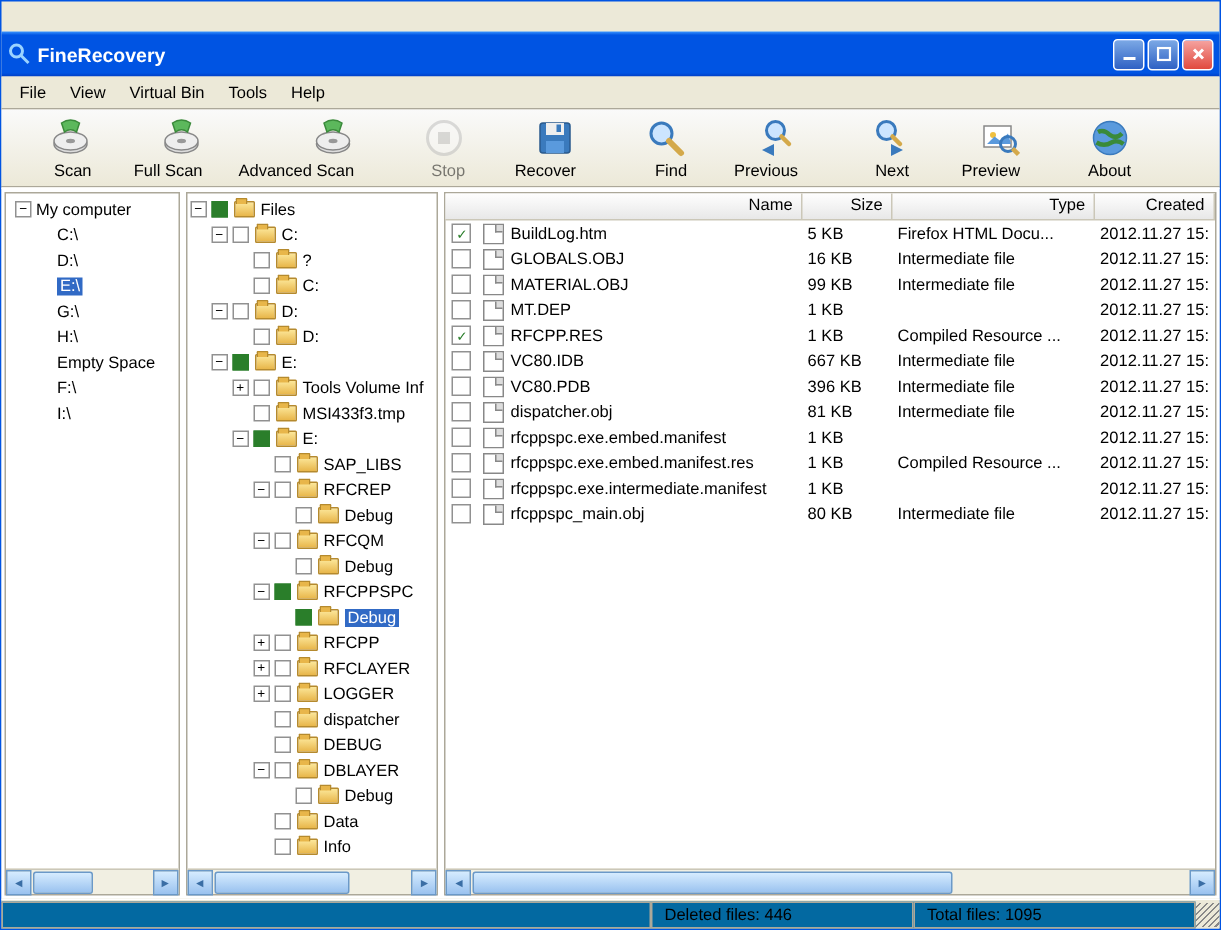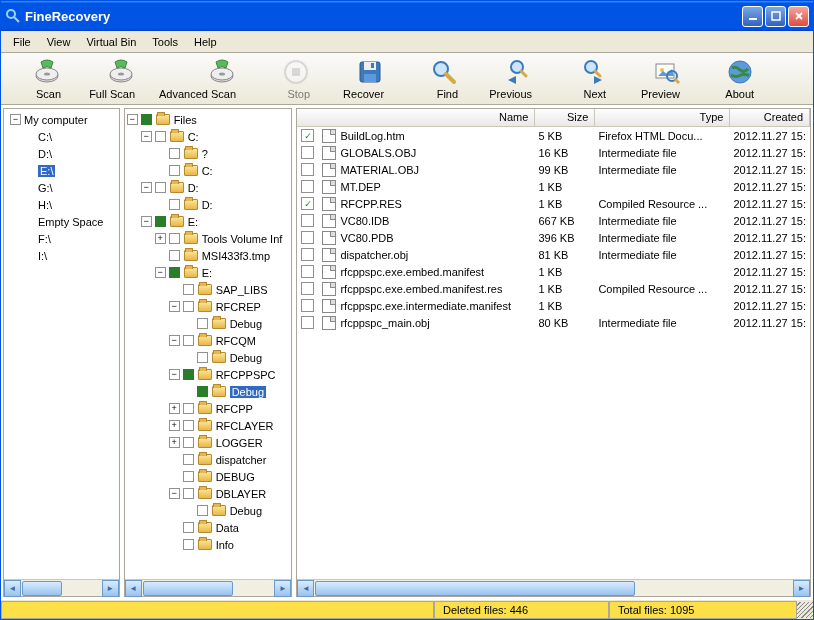--- a/index.html
+++ b/index.html
@@ -1,18 +1,18 @@
 <!DOCTYPE html>
 <html><head>
 <meta charset="utf-8">
 <style>
 * { box-sizing: border-box; margin: 0; padding: 0; }
 body { font-family: Tahoma, sans-serif; font-size: 11px; background: #ece9d8; overflow: hidden; }
 .window { width: 814px; height: 620px; background: #ece9d8; display: flex; flex-direction: column; border: 1px solid #0054e3; }
-.titlebar { height: 30px; background: linear-gradient(to bottom, #3a95ff 0%, #0054e3 8%, #0054e3 92%, #003ec5 100%); display: flex; align-items: center; padding: 0 4px; color: white; font-weight: bold; font-size: 13px; }
+.titlebar { height: 30px; background: linear-gradient(to bottom, #3a95ff 0%, #0054e3 8%, #0054e3 92%, #003ec5 100%); display: flex; align-items: center; padding: 0 4px; color: white; font-weight: bold; font-size: 13px; margin-top: 20px; }
 .titlebar-icon { width: 16px; height: 16px; margin-right: 4px; display: inline-flex; align-items: center; justify-content: center; }
 .titlebar-text { flex: 1; }
 .titlebar-buttons { display: flex; gap: 2px; }
 .tbtn { width: 21px; height: 21px; border: 1px solid white; border-radius: 3px; display: flex; align-items: center; justify-content: center; font-weight: bold; color: white; cursor: pointer; }
 .tbtn.min, .tbtn.max { background: linear-gradient(to bottom, #7ba8e5, #2f61c4); }
 .tbtn.close { background: linear-gradient(to bottom, #f5a3a0, #e14a3e); }
 
 .menubar { height: 22px; background: #ece9d8; display: flex; align-items: center; padding: 0 4px; border-bottom: 1px solid #aca899; }
 .menu-item { padding: 2px 8px; cursor: pointer; }
 
@@ -47,21 +47,21 @@
 .list-cell { padding: 0 4px; white-space: nowrap; overflow: hidden; text-overflow: ellipsis; }
 .list-check { width: 13px; height: 13px; border: 1px solid #919191; margin: 0 4px; display: inline-flex; align-items: center; justify-content: center; font-size: 9px; color: #2a7e2a; flex-shrink: 0; }
 .file-icon { width: 14px; height: 14px; background: white; border: 1px solid #888; margin-right: 4px; flex-shrink: 0; position: relative; }
 .file-icon::after { content: ''; position: absolute; top: 0; right: 0; width: 4px; height: 4px; background: #ddd; border-left: 1px solid #888; border-bottom: 1px solid #888; }
 
 .hscroll { height: 17px; background: #f1efe2; display: flex; align-items: center; border-top: 1px solid #cbc7b8; }
 .hscroll-btn { width: 17px; height: 17px; background: linear-gradient(to bottom, #d6ecff, #9ac2ef); border: 1px solid #6b99c8; display: flex; align-items: center; justify-content: center; font-size: 8px; cursor: pointer; color: #3a6ea5; }
 .hscroll-thumb { height: 15px; background: linear-gradient(to bottom, #d6ecff, #9ac2ef); border: 1px solid #6b99c8; margin: 0 1px; border-radius: 2px; }
 
 .statusbar { height: 20px; background: #ece9d8; border-top: 1px solid #fff; display: flex; align-items: center; }
-.status-cell { padding: 0 8px; border: 1px solid #aca899; height: 18px; display: flex; align-items: center; background: #fde047; }
+.status-cell { padding: 0 8px; border: 1px solid #aca899; height: 18px; display: flex; align-items: center; background: #0369a1; }
 .resize-grip { width: 16px; height: 16px; margin-left: auto; background: repeating-linear-gradient(135deg, transparent, transparent 2px, #888 2px, #888 3px); }
 
 .col-name { width: 238px; flex-shrink: 0; }
 .col-size { width: 60px; flex-shrink: 0; }
 .col-type { width: 135px; flex-shrink: 0; }
 .col-created { flex: 1; }
 </style>
 </head>
 <body>
 

